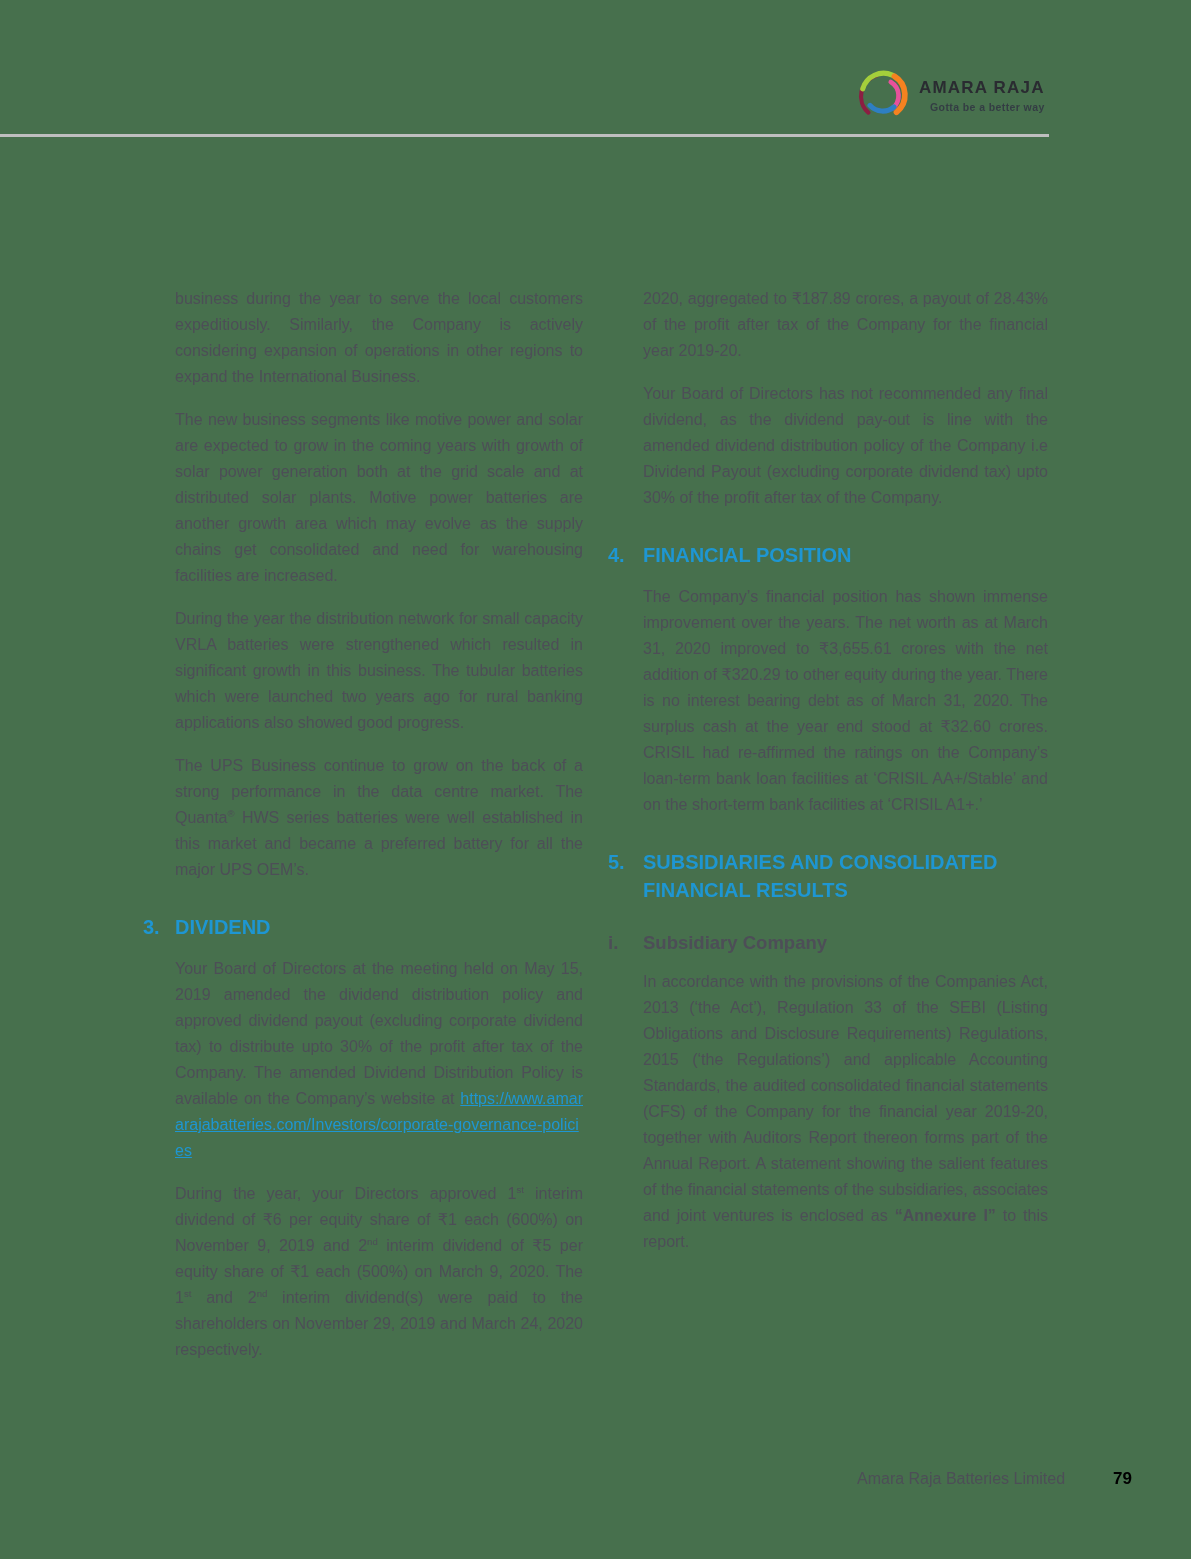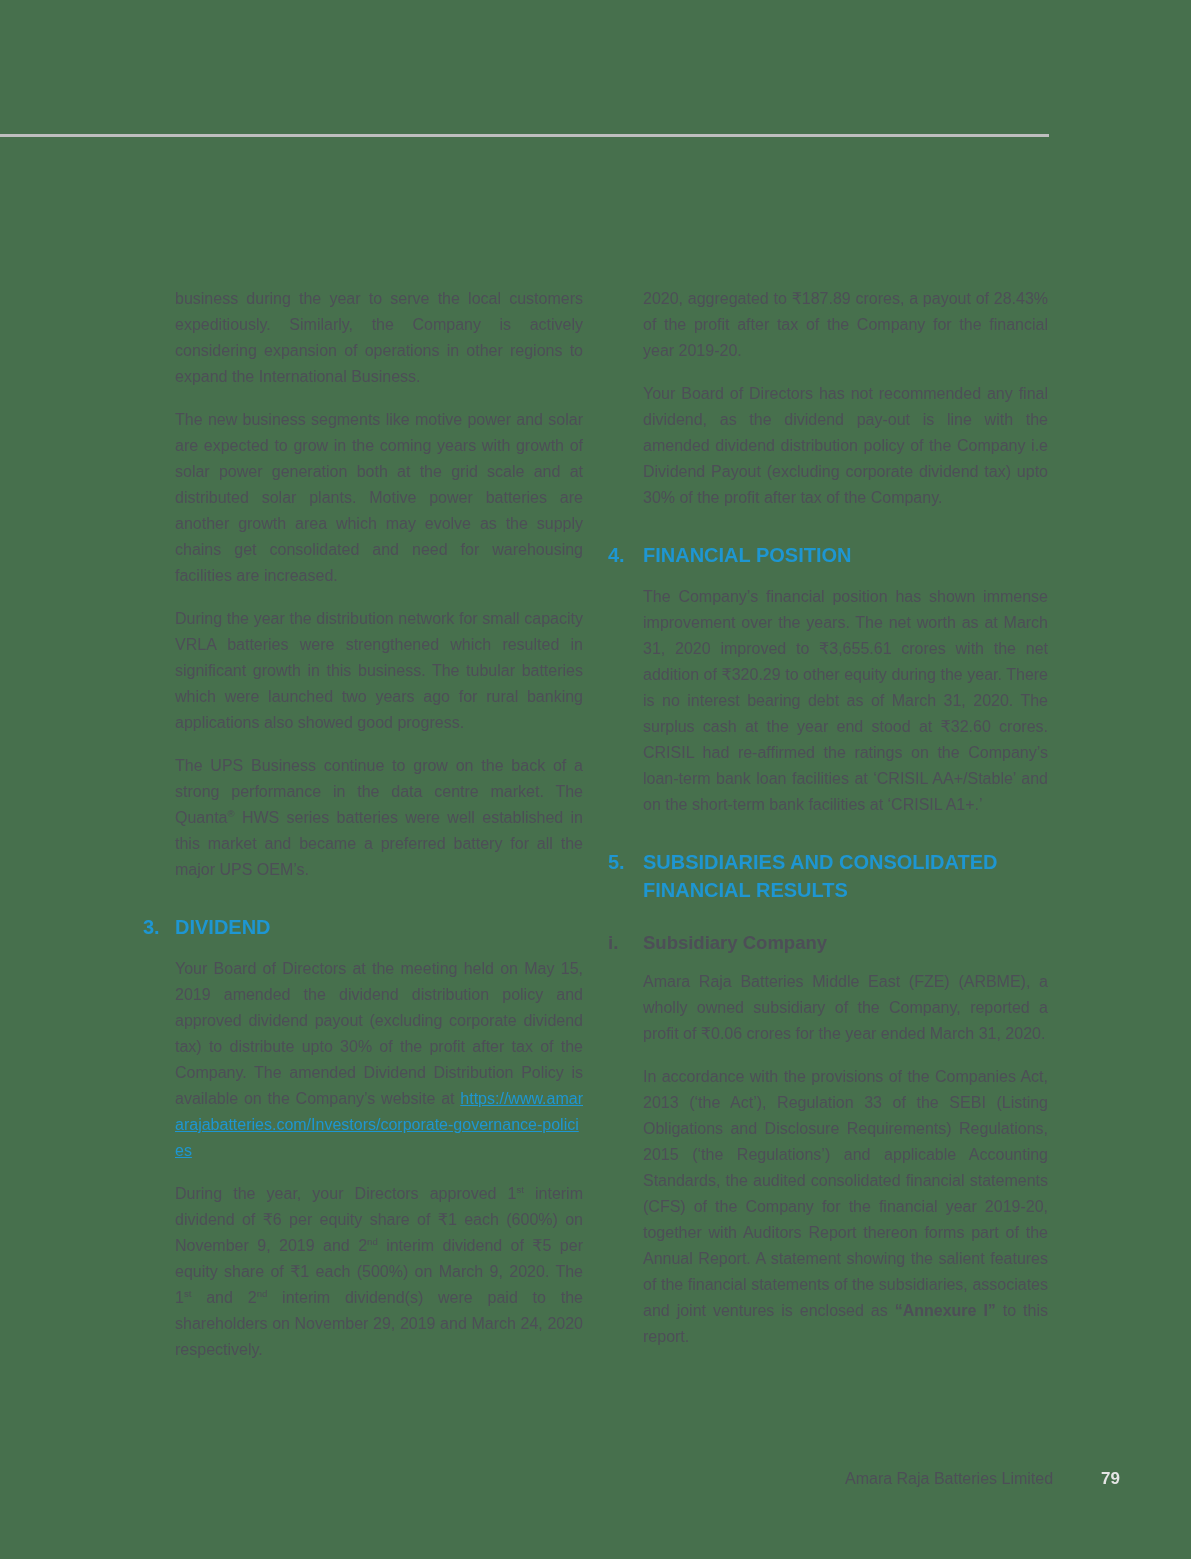--- a/index.html
+++ b/index.html
@@ -33,29 +33,42 @@
   .heading { display:flex; color:#1e96d2; font-weight:700; font-size:20px; line-height:28px; margin:30px 0 15px 0; text-align:left; }
   .subheading { display:flex; color:#4d4e57; font-weight:700; font-size:18.5px; line-height:26px; margin:26px 0 13px 0; text-align:left; }
   .col-left  .heading .num, .col-left  .subheading .num { flex:0 0 32px; }
   .col-right .heading .num, .col-right .subheading .num { flex:0 0 35px; }
 
   sup { font-size:0.6em; vertical-align:super; line-height:0; }
   .seg-link { color:#1e96d2; text-decoration:underline; word-break:break-all; cursor:pointer; }
   .seg-bold { font-weight:700; }
 
   
-  .footer { position:absolute; top:1469px; left:0; width:1120px; display:flex; justify-content:flex-end; align-items:baseline; gap:48px; }
+  .footer { position:absolute; top:1469px; left:12px; width:1120px; display:flex; justify-content:flex-end; align-items:baseline; gap:48px; }
   .footer-company { color:#4d4e57; font-size:16px; }
-  .footer-page { color:#e5e5e5; font-size:17px; font-weight:700; }
+  .footer-page { color:#000000; font-size:17px; font-weight:700; }
 </style>
 </head>
 <body>
 
 <div class="page">
 
+  <div class="logo">
+    <svg class="logo-mark" viewBox="0 0 52 52" fill="none" xmlns="http://www.w3.org/2000/svg">
+      <path d="M 20 7 A 21 21 0 0 0 12 43" stroke="#8b1e42" stroke-width="4" stroke-linecap="round"></path>
+      <path d="M 6.5 20 A 21 21 0 0 1 35 6.8" stroke="#a4cf3b" stroke-width="5" stroke-linecap="round"></path>
+      <path d="M 37 8 A 21 21 0 0 1 39 42.5" stroke="#f58220" stroke-width="5.5" stroke-linecap="round"></path>
+      <path d="M 33.5 13.5 A 15.5 15.5 0 0 1 35 39" stroke="#e8519c" stroke-width="4.5" stroke-linecap="round"></path>
+      <path d="M 13.5 36 A 16.5 16.5 0 0 0 36.5 37.5" stroke="#2e7fc2" stroke-width="5" stroke-linecap="round"></path>
+    </svg>
+    <div class="brand-col">
+      <span class="brand">AMARA RAJA</span>
+      <span class="tagline">Gotta be a better way</span>
+    </div>
+  </div>
 
   <div class="rule"></div>
 
   <div class="col col-left">
     <p class="body"><span>business during the year to serve the local customers expeditiously. Similarly, the Company is actively considering expansion of operations in other regions to expand the International Business.</span></p>
     <p class="body"><span>The new business segments like motive power and solar are expected to grow in the coming years with growth of solar power generation both at the grid scale and at distributed solar plants. Motive power batteries are another growth area which may evolve as the supply chains get consolidated and need for warehousing facilities are increased.</span></p>
     <p class="body"><span>During the year the distribution network for small capacity VRLA batteries were strengthened which resulted in significant growth in this business. The tubular batteries which were launched two years ago for rural banking applications also showed good progress.</span></p>
     <p class="body"><span>The UPS Business continue to grow on the back of a strong performance in the data centre market. The Quanta</span><sup>®</sup><span> HWS series batteries were well established in this market and became a preferred battery for all the major UPS OEM’s.</span></p>
 
     <div class="heading">
@@ -81,21 +94,20 @@
     <div class="heading">
       <span class="num">5.</span>
       <span class="htext">SUBSIDIARIES AND CONSOLIDATED FINANCIAL RESULTS</span>
     </div>
 
     <div class="subheading">
       <span class="num">i.</span>
       <span class="htext">Subsidiary Company</span>
     </div>
 
-    <p class="body"><span>Amara Raja Batteries Middle East (FZE) (ARBME), a wholly owned subsidiary of the Company, reported a profit of ₹0.06 crores for the year ended March 31, 2020.</span></p>
 
 
     <p class="body"><span>In accordance with the provisions of the Companies Act, 2013 (‘the Act’), Regulation 33 of the SEBI (Listing Obligations and Disclosure Requirements) Regulations, 2015 (‘the Regulations’) and applicable Accounting Standards, the audited consolidated financial statements (CFS) of the Company for the financial year 2019-20, together with Auditors Report thereon forms part of the Annual Report. A statement showing the salient features of the financial statements of the subsidiaries, associates and joint ventures is enclosed as </span><span class="seg-bold">“Annexure I”</span><span> to this report.</span></p>
   </div>
 
   <div class="footer">
     <span class="footer-company">Amara Raja Batteries Limited</span>
     <span class="footer-page">79</span>
   </div>
 

